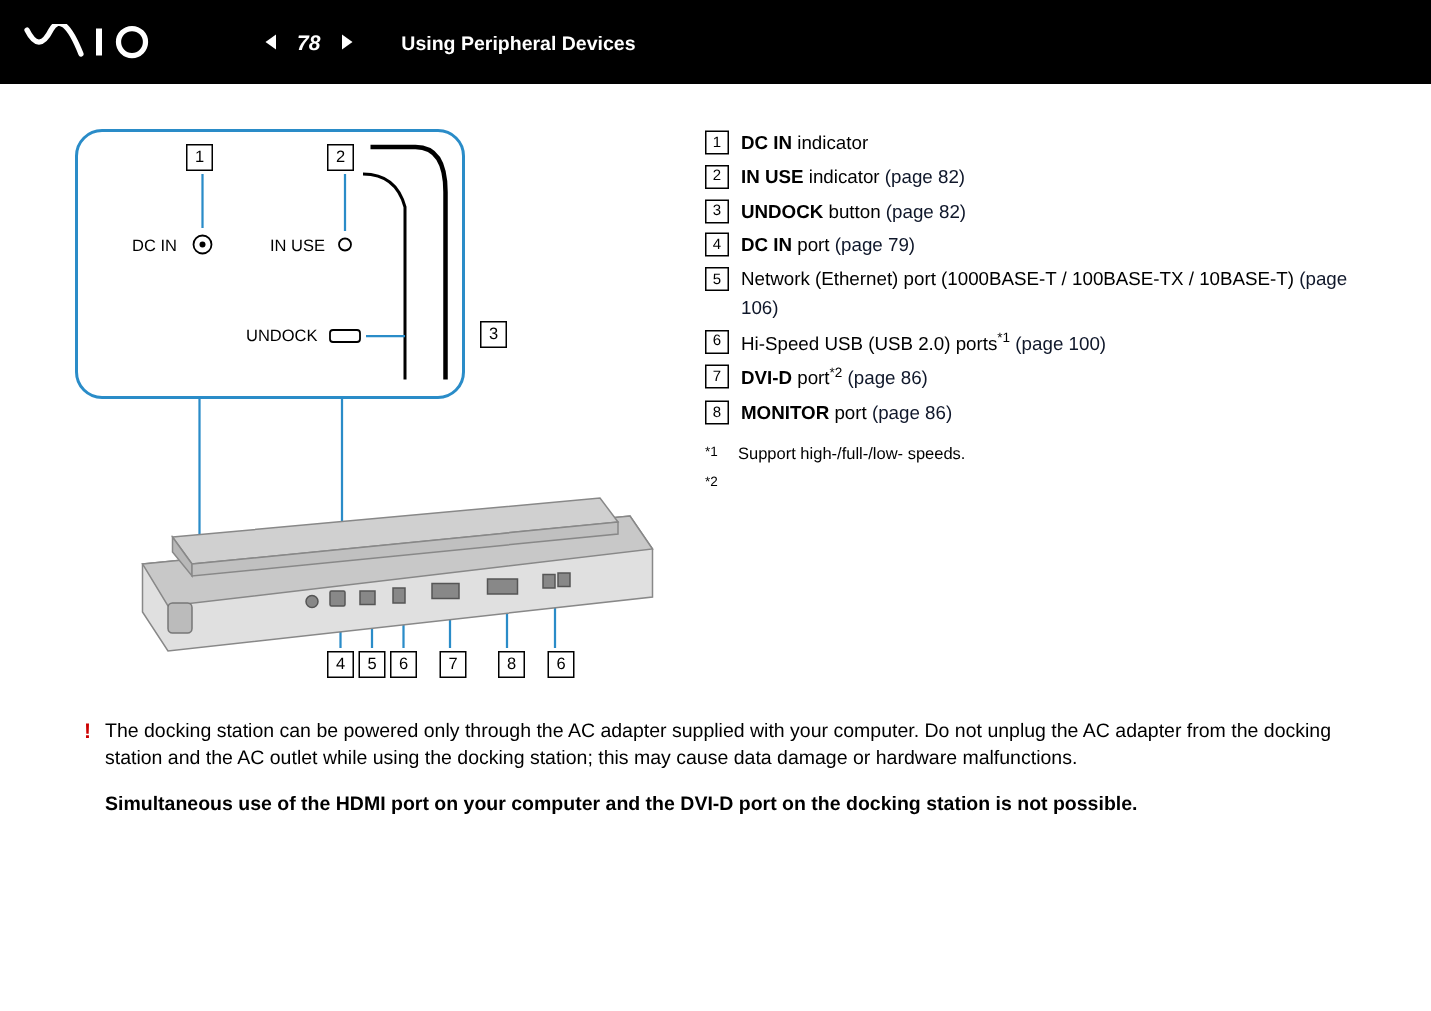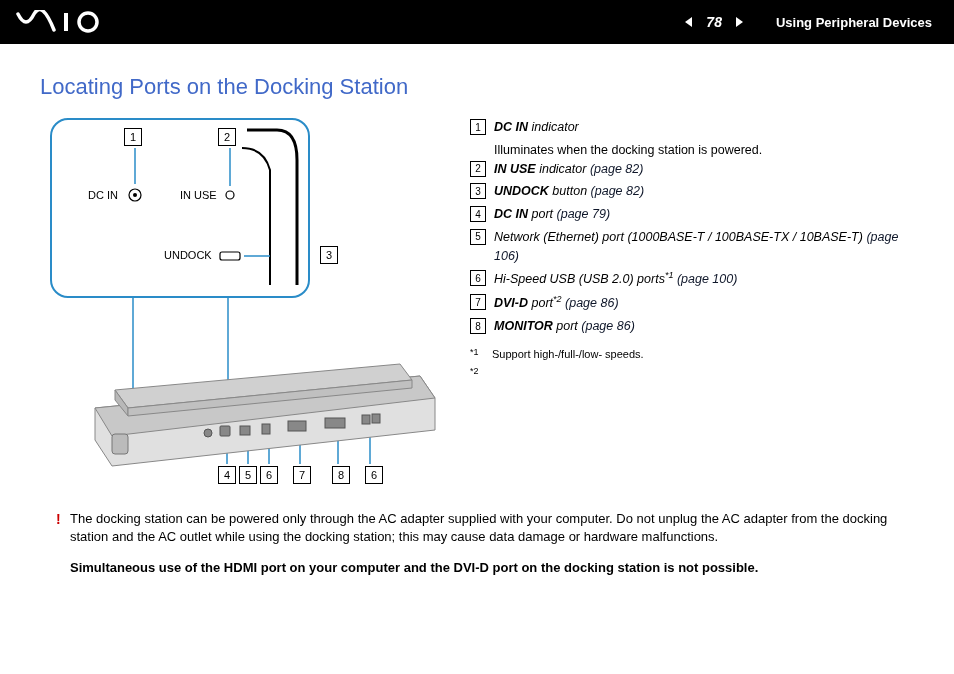--- a/index.html
+++ b/index.html
@@ -6,26 +6,26 @@
   body {
     width: 954px;
     height: 674px;
     font-family: Arial, Helvetica, sans-serif;
     background: #fff;
     position: relative;
     overflow: hidden;
   }
   .header {
     background: #000;
-    height: 44px;
+    height: 56px;
     display: flex;
     align-items: center;
-    justify-content: space-between;
     padding: 0 16px;
     color: #fff;
+    gap: 48px;
   }
   .logo svg { display: block; }
   .header-right { display: flex; align-items: center; gap: 10px; }
   .nav-arrow {
     display: flex;
     align-items: center;
     cursor: pointer;
   }
   .page-num {
     font-style: italic;
@@ -65,21 +65,21 @@
     width: 16px;
     height: 16px;
     border: 1px solid #000;
     font-size: 10px;
     font-weight: normal;
     margin-right: 8px;
     flex-shrink: 0;
     margin-top: 1px;
     background: #fff;
   }
-  .item-text { flex: 1; font-style: italic; }
+  .item-text { flex: 1; }
   .item-text b { font-weight: bold; }
   .link { color: #0f172a; cursor: pointer; }
   .item-sub { margin-left: 24px; font-size: 12.5px; }
   .footnote {
     font-size: 11px;
     margin-left: 0;
     display: flex;
     margin-bottom: 3px;
   }
   .footnote sup { font-size: 9px; margin-right: 8px; width: 14px; }
@@ -152,21 +152,20 @@
       <svg width="14" height="14" viewBox="0 0 14 14">
           <path d="M4 2 L11 7 L4 12 Z" fill="#fff"></path>
         </svg>
     </span>
     <span style="width:10px"></span>
     <span class="section-title">Using Peripheral Devices</span>
   </div>
 </div>
 
 <div class="content">
-  <h2 class="heading">Locating Ports on the Docking Station</h2>
 
   <div class="two-col">
     <div class="diagram-col">
       <div class="diagram-wrap">
 
         <div class="inset">
           <svg width="260" height="180" viewBox="0 0 260 180">
 
             <path d="M 195 10 L 225 10 Q 245 10 245 40 L 245 165" fill="none" stroke="#000" stroke-width="3"></path>
             <path d="M 190 28 Q 212 28 218 50 L 218 165" fill="none" stroke="#000" stroke-width="2"></path>
@@ -238,21 +237,20 @@
         </div>
       </div>
     </div>
 
     <div class="list-col">
 
       <div class="list-item">
         <span class="num-box">1</span>
         <span class="item-text"><b>DC IN</b><span> indicator</span></span>
       </div>
-      <div class="item-sub">Illuminates when the docking station is powered.</div>
 
       <div class="list-item">
         <span class="num-box">2</span>
         <span class="item-text"><b>IN USE</b><span> indicator </span><span class="link">(page 82)</span></span>
       </div>
 
       <div class="list-item">
         <span class="num-box">3</span>
         <span class="item-text"><b>UNDOCK</b><span> button </span><span class="link">(page 82)</span></span>
       </div>

